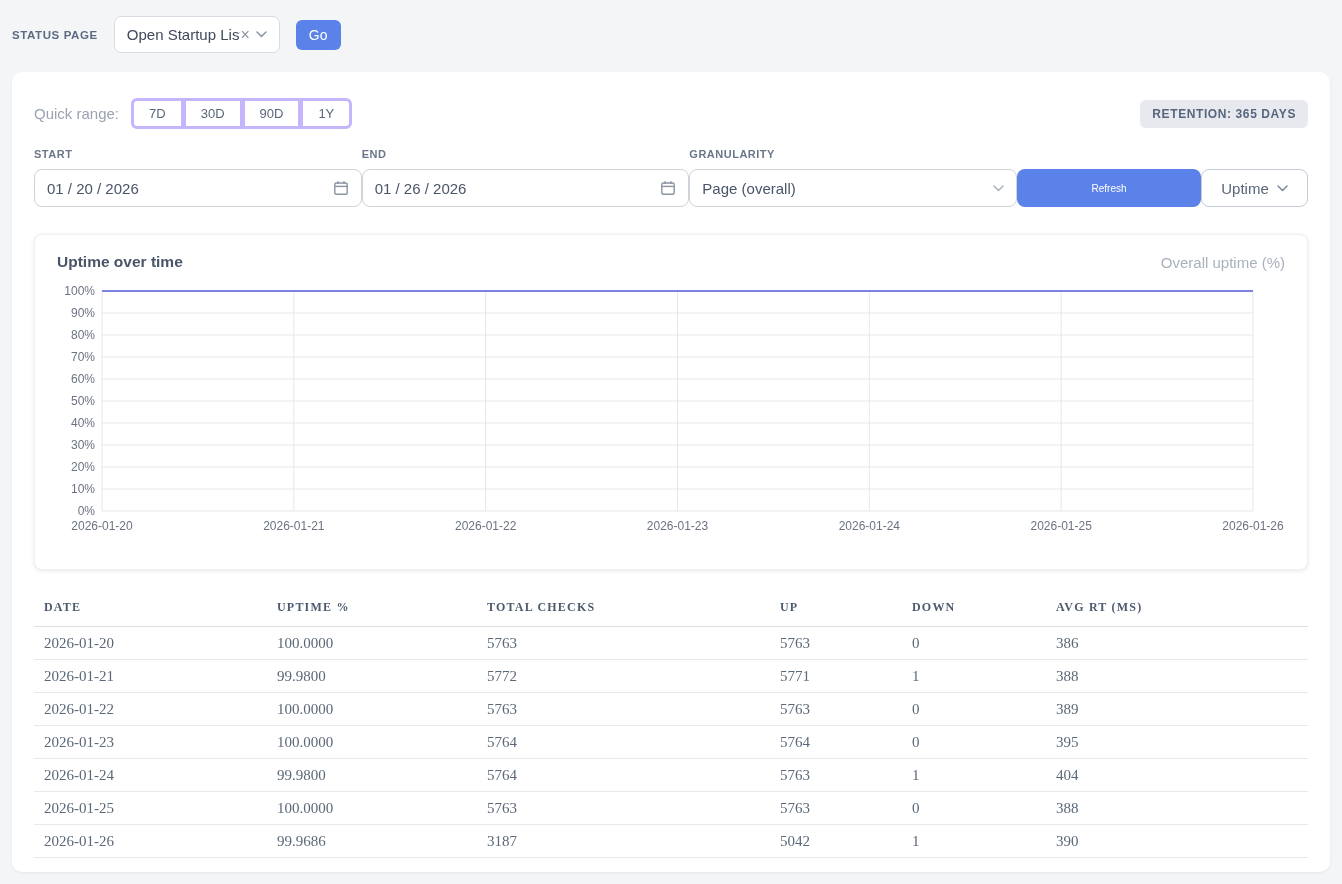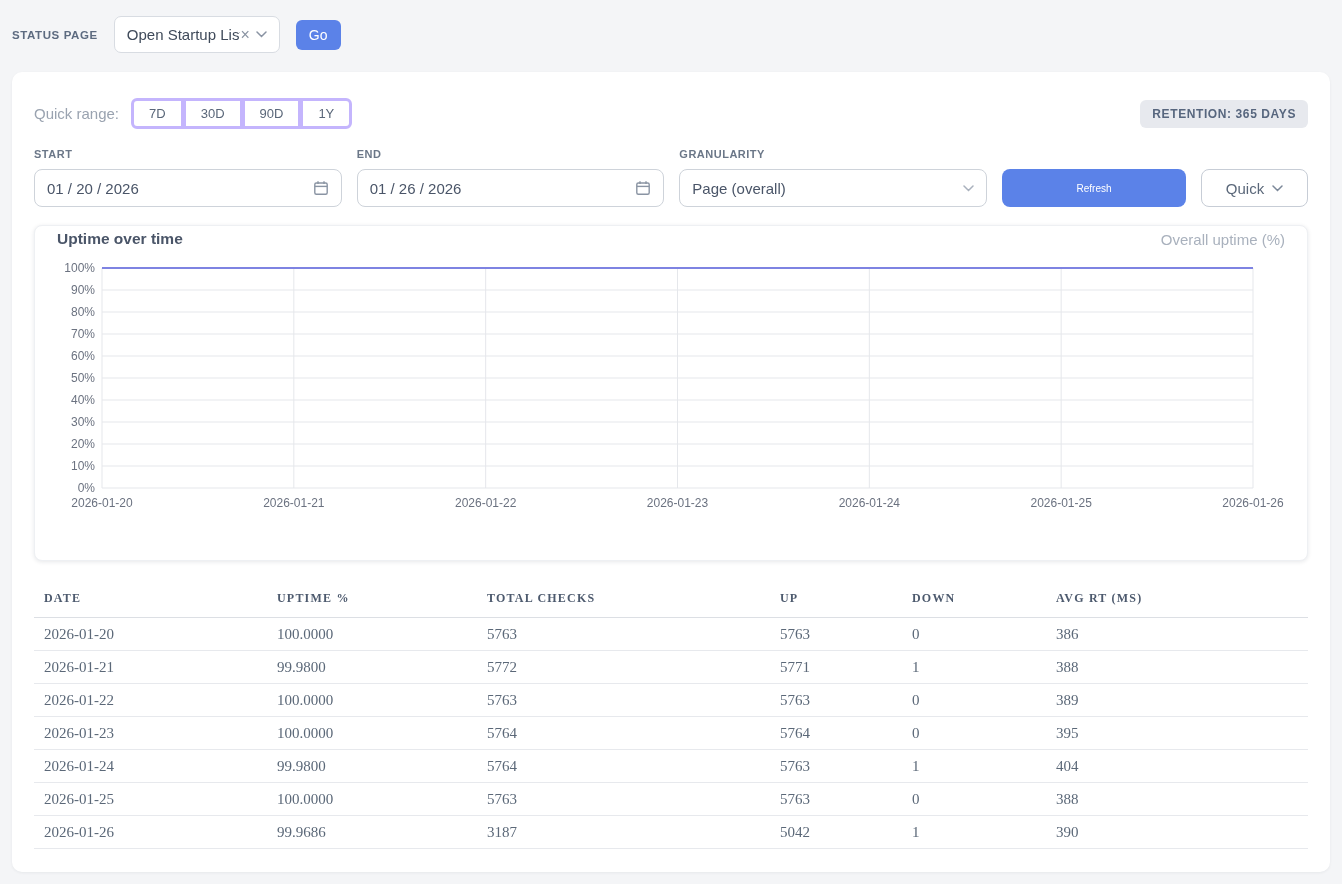--- a/index.html
+++ b/index.html
@@ -109,21 +109,20 @@
     font-weight: 600;
     letter-spacing: 0.6px;
     padding: 7px 12px;
     border-radius: 6px;
   }
 
   
   .fields-row {
     display: flex;
     align-items: flex-end;
-    gap: 15px;
     margin-top: 19px;
   }
   .field { flex: 1; }
   .field-label {
     display: block;
     font-size: 11px;
     font-weight: 600;
     letter-spacing: 0.5px;
     color: #6b7788;
     margin-bottom: 9px;
@@ -160,26 +159,26 @@
     color: #5a6779;
     display: flex;
     align-items: center;
     justify-content: center;
     gap: 8px;
     cursor: pointer;
   }
 
   
   .chart-card {
-    margin-top: 18px;
+    margin-top: 27px;
     background: #fff;
     border: 1px solid #eef0f3;
     border-radius: 8px;
     box-shadow: 0 1px 4px rgba(20, 30, 50, 0.10);
-    padding: 4px 22px 12px 22px;
+    padding: 18px 22px 12px 22px;
     height: 336px;
   }
   .chart-header {
     display: flex;
     justify-content: space-between;
     align-items: center;
     margin-bottom: 8px;
   }
   .chart-title { font-size: 15.5px; font-weight: 700; color: #4a5568; }
   .chart-legend { font-size: 15px; color: #a9b1bd; }
@@ -274,21 +273,21 @@
       <label class="field-label">GRANULARITY</label>
       <div class="input-box">
         <span>Page (overall)</span>
         <svg class="chev" width="11" height="7" viewBox="0 0 11 7">
             <path d="M1 1 L5.5 5.5 L10 1" fill="none" stroke="#a9b1bd" stroke-width="1.5" stroke-linecap="round"></path>
           </svg>
       </div>
     </div>
     <button class="btn-primary refresh-btn">Refresh</button>
     <button class="export-btn">
-      <span>Quick</span>
+      <span>Uptime</span>
       <svg class="chev" width="11" height="7" viewBox="0 0 11 7">
           <path d="M1 1 L5.5 5.5 L10 1" fill="none" stroke="#7c8899" stroke-width="1.5" stroke-linecap="round"></path>
         </svg>
     </button>
   </div>
 
   <section class="chart-card">
     <div class="chart-header">
       <h2 class="chart-title">Uptime over time</h2>
       <span class="chart-legend">Overall uptime (%)</span>

